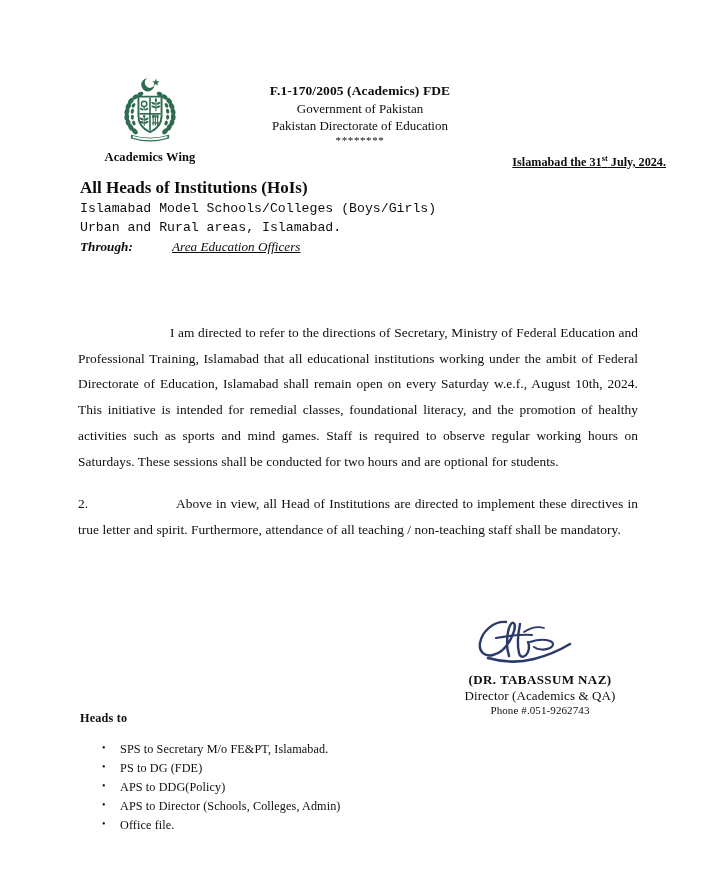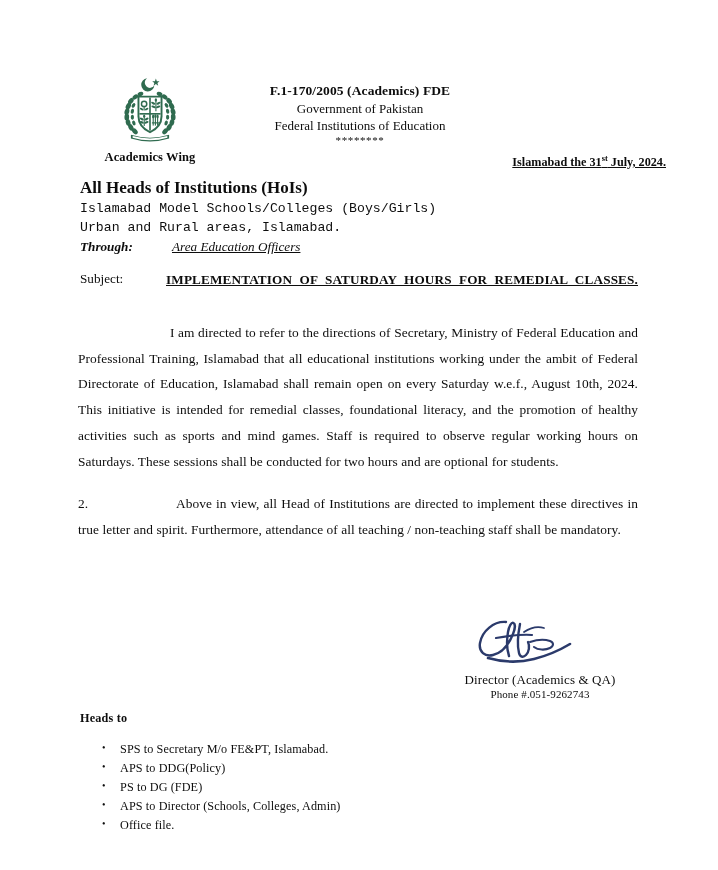--- a/index.html
+++ b/index.html
@@ -346,69 +346,66 @@
 
         <path d="M24 80 Q50 88 76 80 L76 85 Q50 93 24 85 Z" fill="#2f6b4f"></path>
         <path d="M26.4 81.8 Q50 88.6 73.6 81.8 L73.6 84 Q50 90.8 26.4 84 Z" fill="#ffffff"></path>
       </svg>
       <div class="wing-name">Academics Wing</div>
     </div>
 
     <div class="head-center">
       <div class="head-file">F.1-170/2005 (Academics) FDE</div>
       <div class="head-govt">Government of Pakistan</div>
-      <div class="head-dept">Federal Institutions of Education</div>
+      <div class="head-dept">Pakistan Directorate of Education</div>
       <div class="head-stars">********</div>
     </div>
 
     <div class="date-line"><span>Islamabad the 31</span><sup>st</sup><span> July, 2024.</span></div>
   </div>
 
   <div class="addressee">
     <div class="addr-line1">All Heads of Institutions (HoIs)</div>
     <div class="addr-line">Islamabad Model Schools/Colleges (Boys/Girls)</div>
     <div class="addr-line">Urban and Rural areas, Islamabad.</div>
   </div>
 
   <div class="through-row">
     <span class="through-label">Through:</span><span class="through-value">Area Education Officers</span>
   </div>
 
-  <div class="subject-row">
-    <span class="subject-label">Subject:</span>
-    <div class="subject-text">IMPLEMENTATION OF SATURDAY HOURS FOR REMEDIAL CLASSES.</div>
-  </div>
 
   <div class="body-wrap">
     <p class="para first">I am directed to refer to the directions of  Secretary, Ministry of Federal Education and Professional Training, Islamabad that all educational institutions working under the ambit of Federal Directorate of Education, Islamabad shall remain open on every Saturday w.e.f., August 10th, 2024. This initiative is intended for remedial classes, foundational literacy, and the promotion of healthy activities such as sports and mind games. Staff is required to observe regular working hours on Saturdays. These sessions shall be conducted for two hours and are optional for students.</p>
     <div class="num-para">
       <span class="num-label">2.</span>
       <div class="num-body">Above in view, all Head of Institutions are directed to implement these directives in true letter and spirit. Furthermore, attendance of all teaching / non-teaching staff shall be mandatory.</div>
     </div>
   </div>
 
   <div class="sign-block">
     <svg class="signature-svg" width="160" height="58" viewBox="0 0 160 58" aria-hidden="true">
       <g fill="none" stroke="#2b3a6b" stroke-linecap="round" stroke-linejoin="round">
         <path d="M46 10 C34 9 22 19 20 31 C18.5 40 25 45 33 43 C42 41 49 32 53 22 C55 17 55.5 12 53.5 11 C51.5 10 49 14 48 20 C46.5 29 47 38 49 44" stroke-width="2.4"></path>
         <path d="M36 26 C48 24 62 22 72 23" stroke-width="2.2"></path>
         <path d="M60 12 C58 22 57 33 59 41 C60 45 63 46 66 43 C69 40 70 34 68 30" stroke-width="2.4"></path>
         <path d="M28 46 C42 50 58 51 74 47 C88 43.5 100 38 110 32" stroke-width="2.6"></path>
         <path d="M70 30 C76 28 84 27 90 29 C94 30.5 94 34 90 36 C85 38.5 78 38 74 35" stroke-width="2.1"></path>
         <path d="M64 20 C70 16 78 14 84 16" stroke-width="1.8"></path>
       </g>
     </svg>
+    <div class="sign-name">(DR. TABASSUM NAZ)</div>
     <div class="sign-title">Director (Academics &amp; QA)</div>
     <div class="sign-phone">Phone #.051-9262743</div>
   </div>
 
   <div class="copy-block">
     <div class="copy-heading">Heads to</div>
     <ul class="copy-list">
       <li>SPS to Secretary M/o FE&amp;PT, Islamabad.</li>
+      <li>PS to DG (FDE)</li>
       <li>APS to DDG(Policy)</li>
-      <li>PS to DG (FDE)</li>
       <li>APS to Director (Schools, Colleges, Admin)</li>
       <li>Office file.</li>
     </ul>
   </div>
 
 </div>
 
 </body></html>

